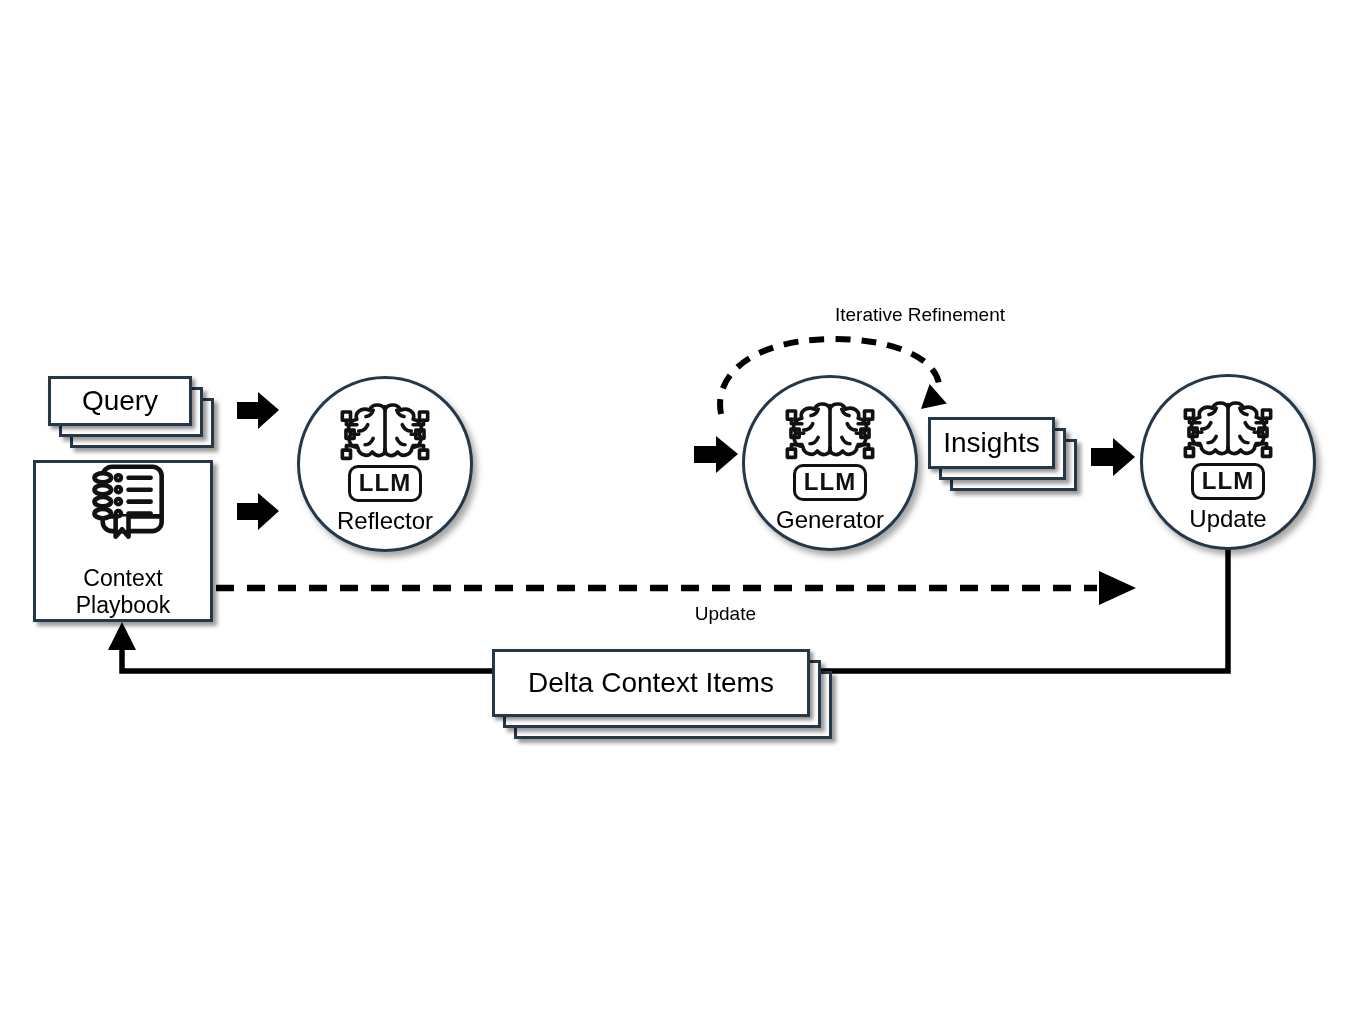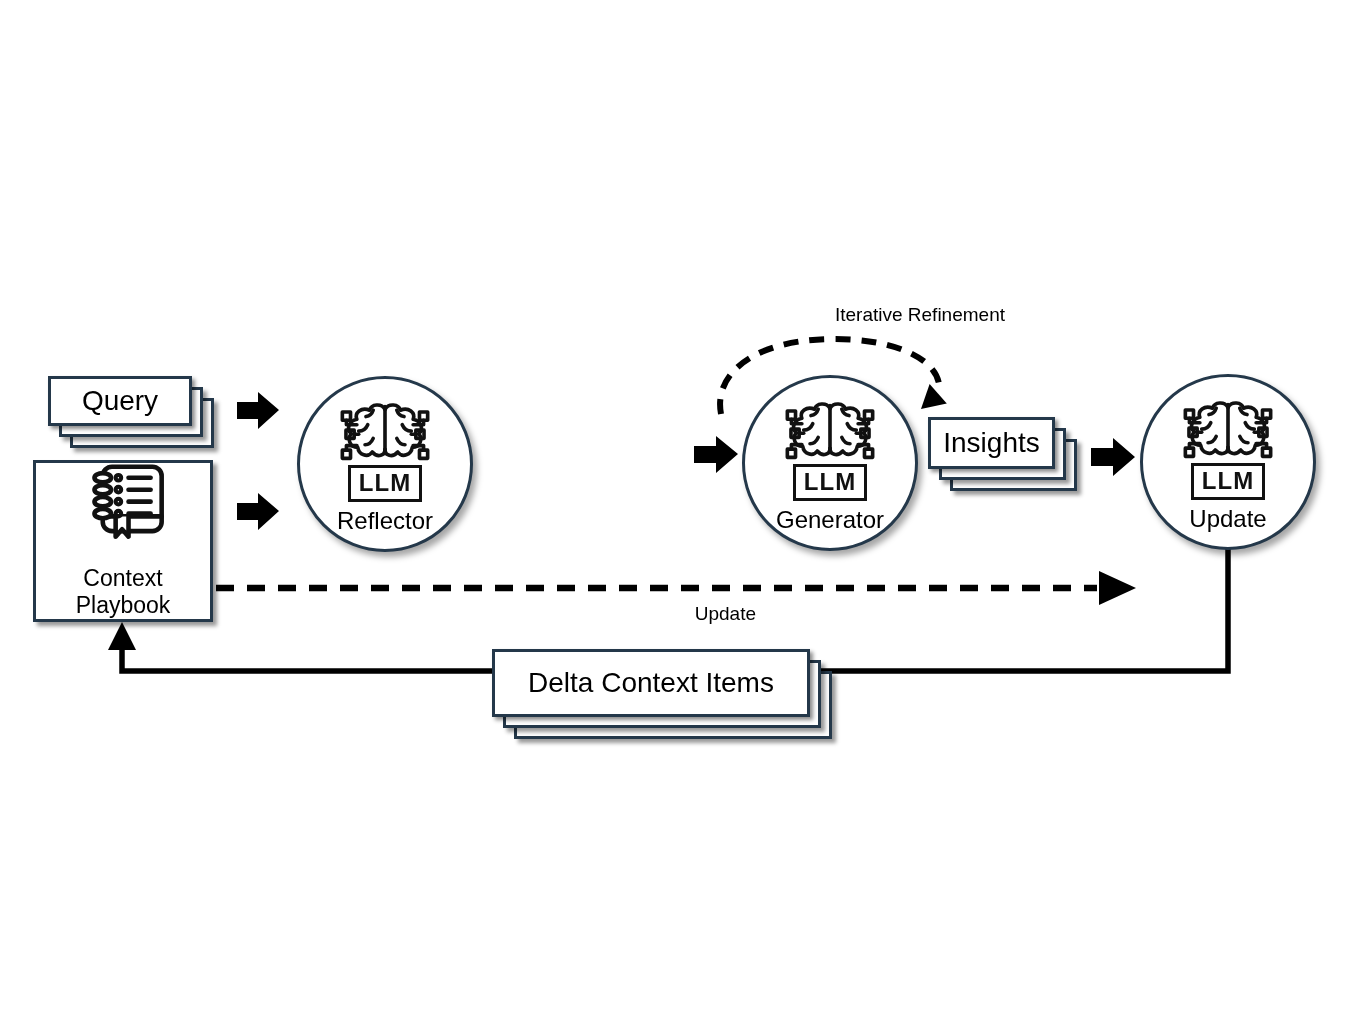--- a/index.html
+++ b/index.html
@@ -44,21 +44,21 @@
 
   
   .llm-circle{
     position:absolute;width:176px;height:176px;border-radius:50%;
     background:#ffffff;border:3px solid var(--border);
     box-shadow:4px 5px 6px rgba(0,0,0,0.35);
     display:flex;flex-direction:column;align-items:center;justify-content:flex-start;
     padding-top:23px;z-index:2;
   }
   .llm-badge{
-    border:3.5px solid var(--ink);border-radius:0;
+    border:3.5px solid var(--ink);border-radius:10px;
     font-weight:bold;font-size:24px;line-height:1;letter-spacing:1px;
     padding:3px 8px 4px 8px;margin-top:3px;color:var(--ink);background:#ffffff;
   }
   .llm-caption{font-size:24px;margin-top:5px;}
 
   
   .free-label{
     position:absolute;font-size:19px;text-align:right;white-space:nowrap;z-index:5;
   }
 </style>

